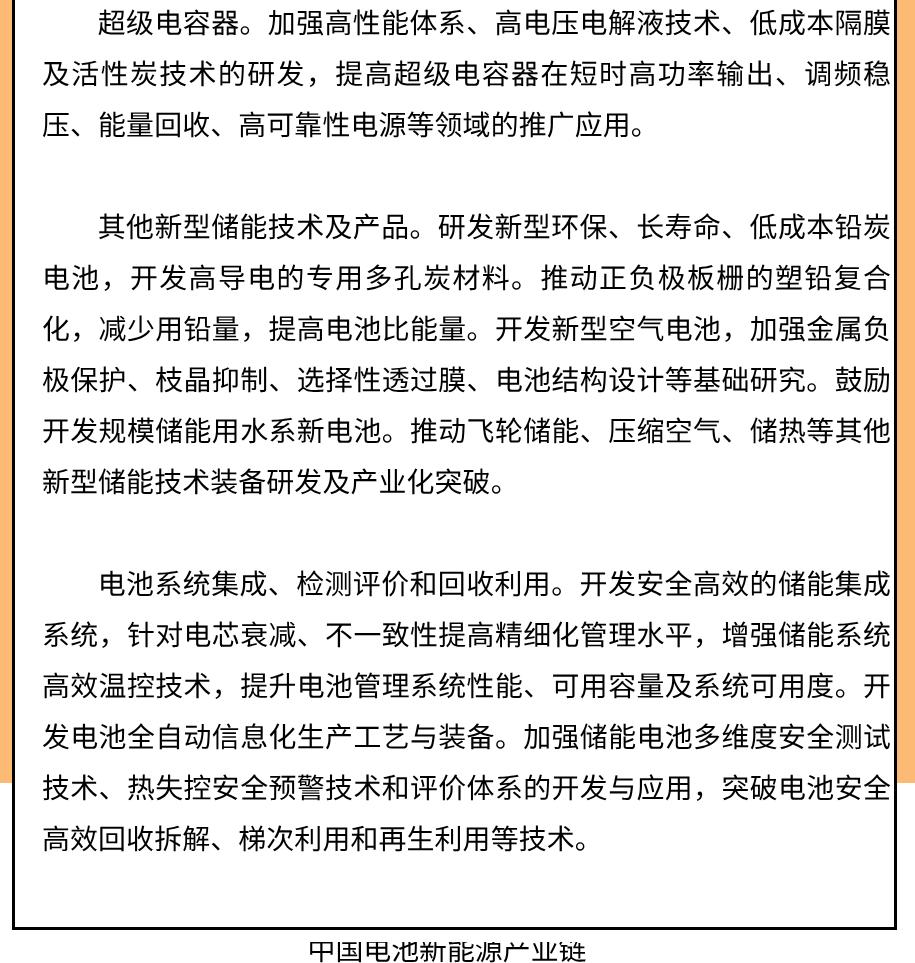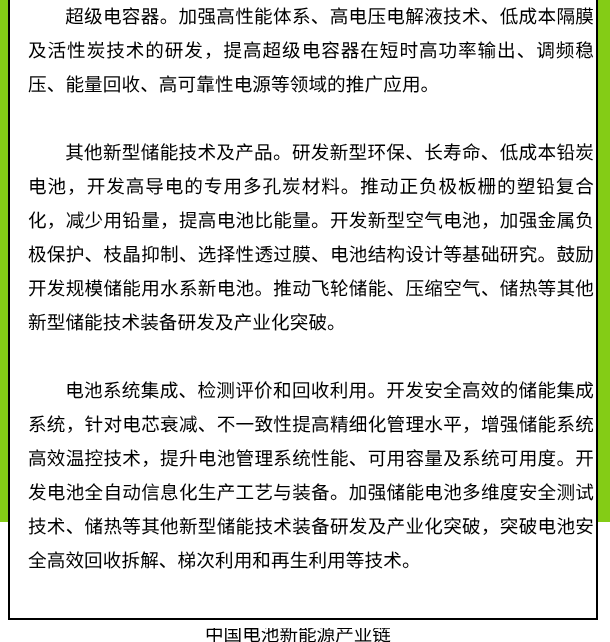--- a/index.html
+++ b/index.html
@@ -13,21 +13,21 @@
     height: 642px;
     overflow: hidden;
     font-family: "DejaVu Sans", "Liberation Sans", sans-serif;
     -webkit-font-smoothing: antialiased;
   }
 
   #page {
     position: relative;
     width: 610px;
     height: 522px;
-    background: #84cc16;
+    background: #fdba74;
   }
 
   
   #doc-frame {
     position: absolute;
     left: 8px;
     top: -4px;
     width: 590px;
     height: 624px;
     box-sizing: border-box;
@@ -89,21 +89,21 @@
 
 <div id="page">
 
   <div id="doc-frame">
     <div id="doc-body">
 
       <p class="para">超级电容器。加强高性能体系、高电压电解液技术、低成本隔膜及活性炭技术的研发，提高超级电容器在短时高功率输出、调频稳压、能量回收、高可靠性电源等领域的推广应用。</p>
 
       <p class="para">其他新型储能技术及产品。研发新型环保、长寿命、低成本铅炭电池，开发高导电的专用多孔炭材料。推动正负极板栅的塑铅复合化，减少用铅量，提高电池比能量。开发新型空气电池，加强金属负极保护、枝晶抑制、选择性透过膜、电池结构设计等基础研究。鼓励开发规模储能用水系新电池。推动飞轮储能、压缩空气、储热等其他新型储能技术装备研发及产业化突破。</p>
 
-      <p class="para">电池系统集成、检测评价和回收利用。开发安全高效的储能集成系统，针对电芯衰减、不一致性提高精细化管理水平，增强储能系统高效温控技术，提升电池管理系统性能、可用容量及系统可用度。开发电池全自动信息化生产工艺与装备。加强储能电池多维度安全测试技术、储热等其他新型储能技术装备研发及产业化突破，突破电池安全高效回收拆解、梯次利用和再生利用等技术。</p>
+      <p class="para">电池系统集成、检测评价和回收利用。开发安全高效的储能集成系统，针对电芯衰减、不一致性提高精细化管理水平，增强储能系统高效温控技术，提升电池管理系统性能、可用容量及系统可用度。开发电池全自动信息化生产工艺与装备。加强储能电池多维度安全测试技术、热失控安全预警技术和评价体系的开发与应用，突破电池安全高效回收拆解、梯次利用和再生利用等技术。</p>
 
     </div>
   </div>
 
   <div id="overflow-line">
     <span>中国电池新能源产业链</span>
   </div>
 
 </div>
 

